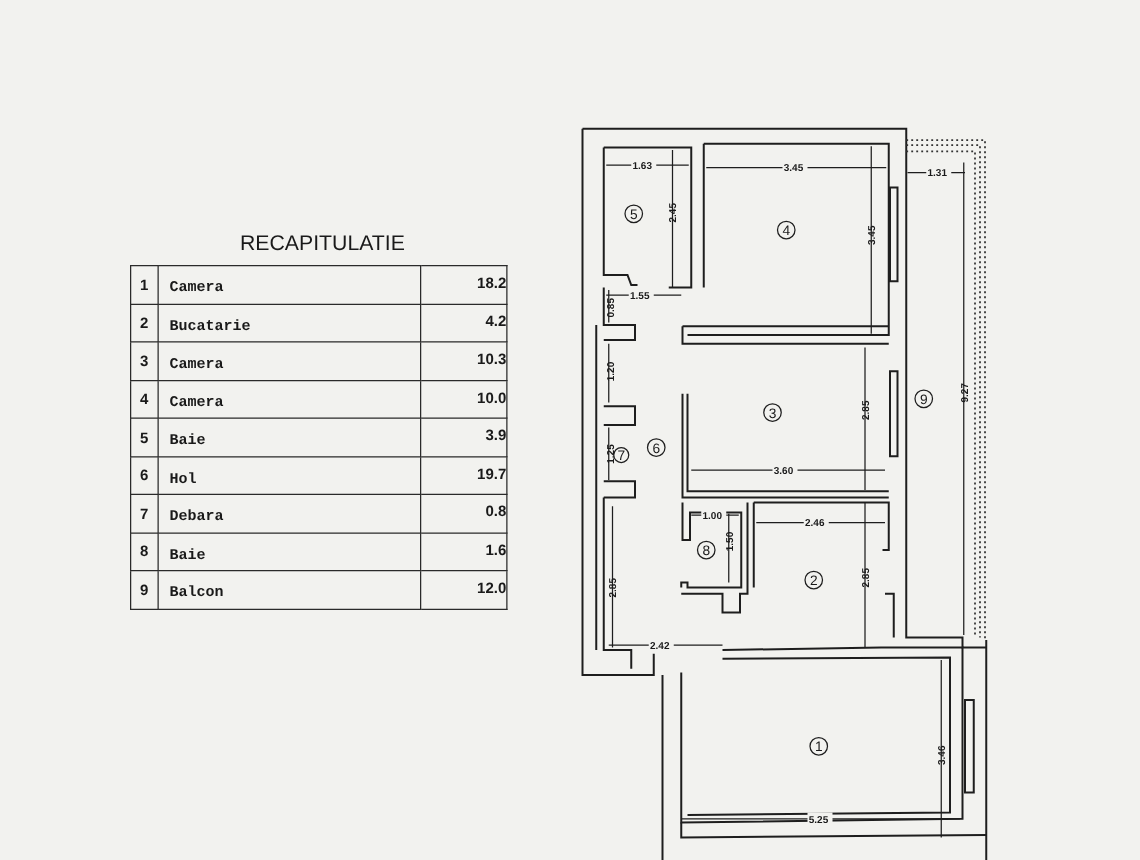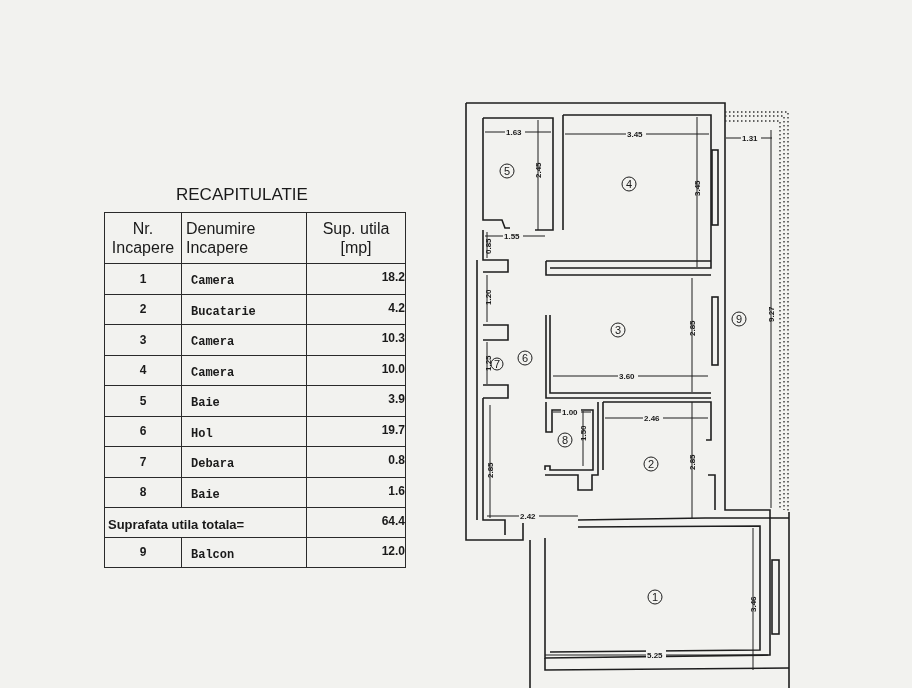--- a/index.html
+++ b/index.html
@@ -4,21 +4,21 @@
 <style>
   html, body { margin: 0; padding: 0; }
   body {
     width: 912px; height: 688px; overflow: hidden;
     background: #f2f2ef;
     position: relative;
     font-family: "Liberation Sans", sans-serif;
     color: #1a1a1a;
   }
   .title {
-    position: absolute; left: 176px; top: 185px;
+    position: absolute; left: 192px; top: 185px;
     font-size: 17px; letter-spacing: 0px;
   }
   table.recap {
     position: absolute; left: 104px; top: 212px;
     border-collapse: collapse;
     width: 302px;
   }
   table.recap td, table.recap th {
     border: 1.5px solid #2a2a2a;
     padding: 0;
@@ -39,34 +39,20 @@
   .lbl { font-family: "Liberation Sans", sans-serif; font-weight: bold; font-size: 8px; fill: #1a1a1a; }
   .rn { font-family: "Liberation Sans", sans-serif; font-size: 11px; fill: #1a1a1a; }
 </style>
 </head>
 <body>
 
 <div class="title">RECAPITULATIE</div>
 
 <table class="recap">
   <tbody>
-      <tr>
-    <th class="c1">
-      <div>Nr.</div>
-      <div>Incapere</div>
-    </th>
-    <th class="c2">
-      <div>Denumire</div>
-      <div>Incapere</div>
-    </th>
-    <th class="c3">
-      <div>Sup. utila</div>
-      <div>[mp]</div>
-    </th>
-  </tr>
   <tr>
     <td class="nr">1</td>
     <td class="name">Camera</td>
     <td class="val">18.2</td>
   </tr>
   <tr>
     <td class="nr">2</td>
     <td class="name">Bucatarie</td>
     <td class="val">4.2</td>
   </tr>
@@ -92,24 +78,20 @@
   </tr>
   <tr>
     <td class="nr">7</td>
     <td class="name">Debara</td>
     <td class="val">0.8</td>
   </tr>
   <tr>
     <td class="nr">8</td>
     <td class="name">Baie</td>
     <td class="val">1.6</td>
-  </tr>
-  <tr>
-    <td class="total" colspan="2">Suprafata utila totala=</td>
-    <td class="val">64.4</td>
   </tr>
   <tr>
     <td class="nr">9</td>
     <td class="name">Balcon</td>
     <td class="val">12.0</td>
   </tr>
 </tbody>
   </table>
 
 <svg class="plan" width="912" height="688" viewBox="0 0 912 688">

